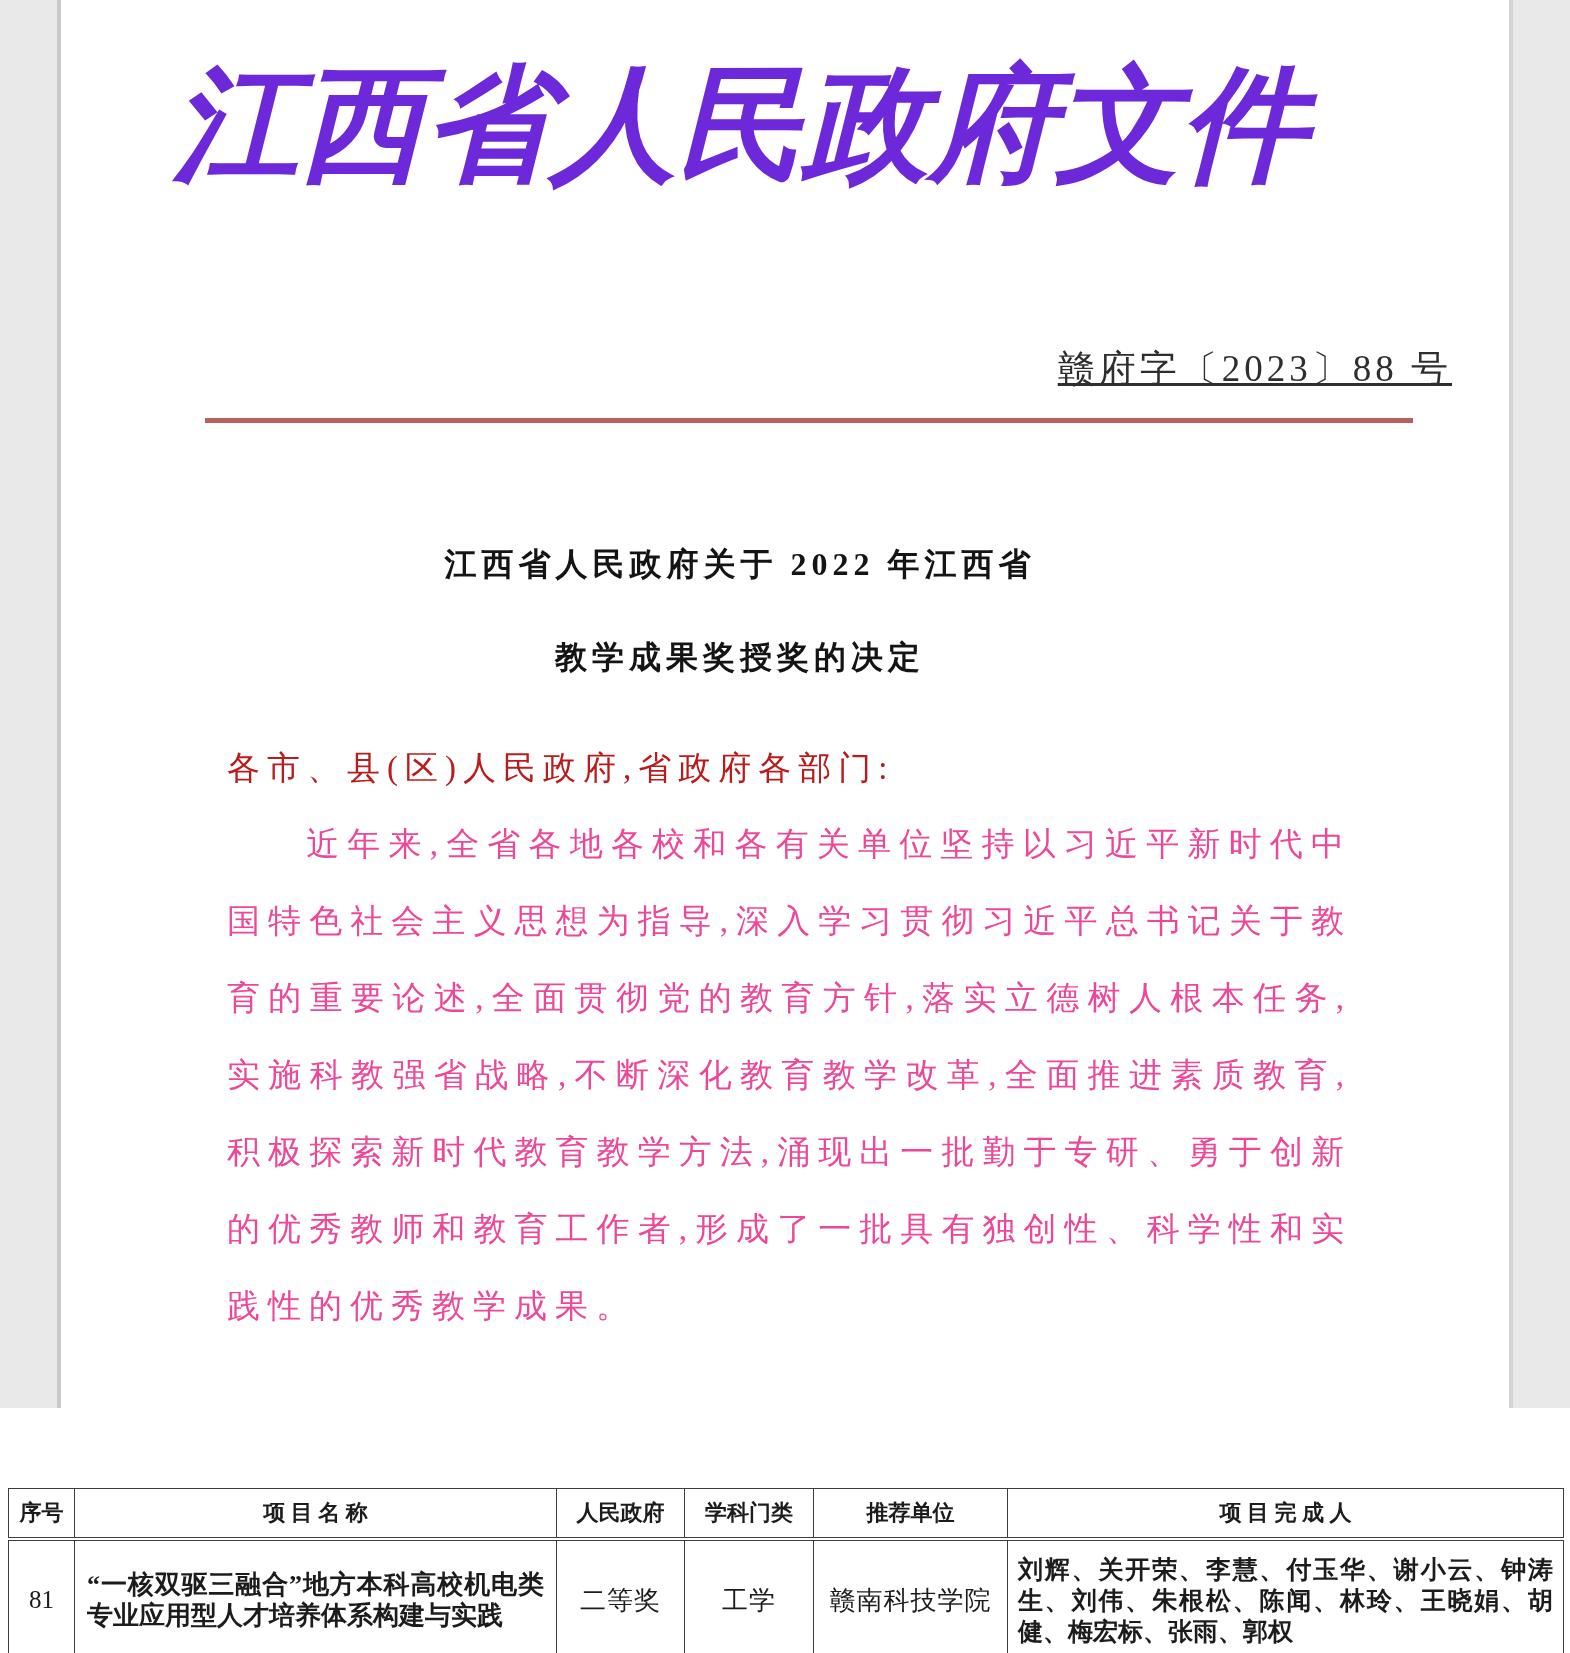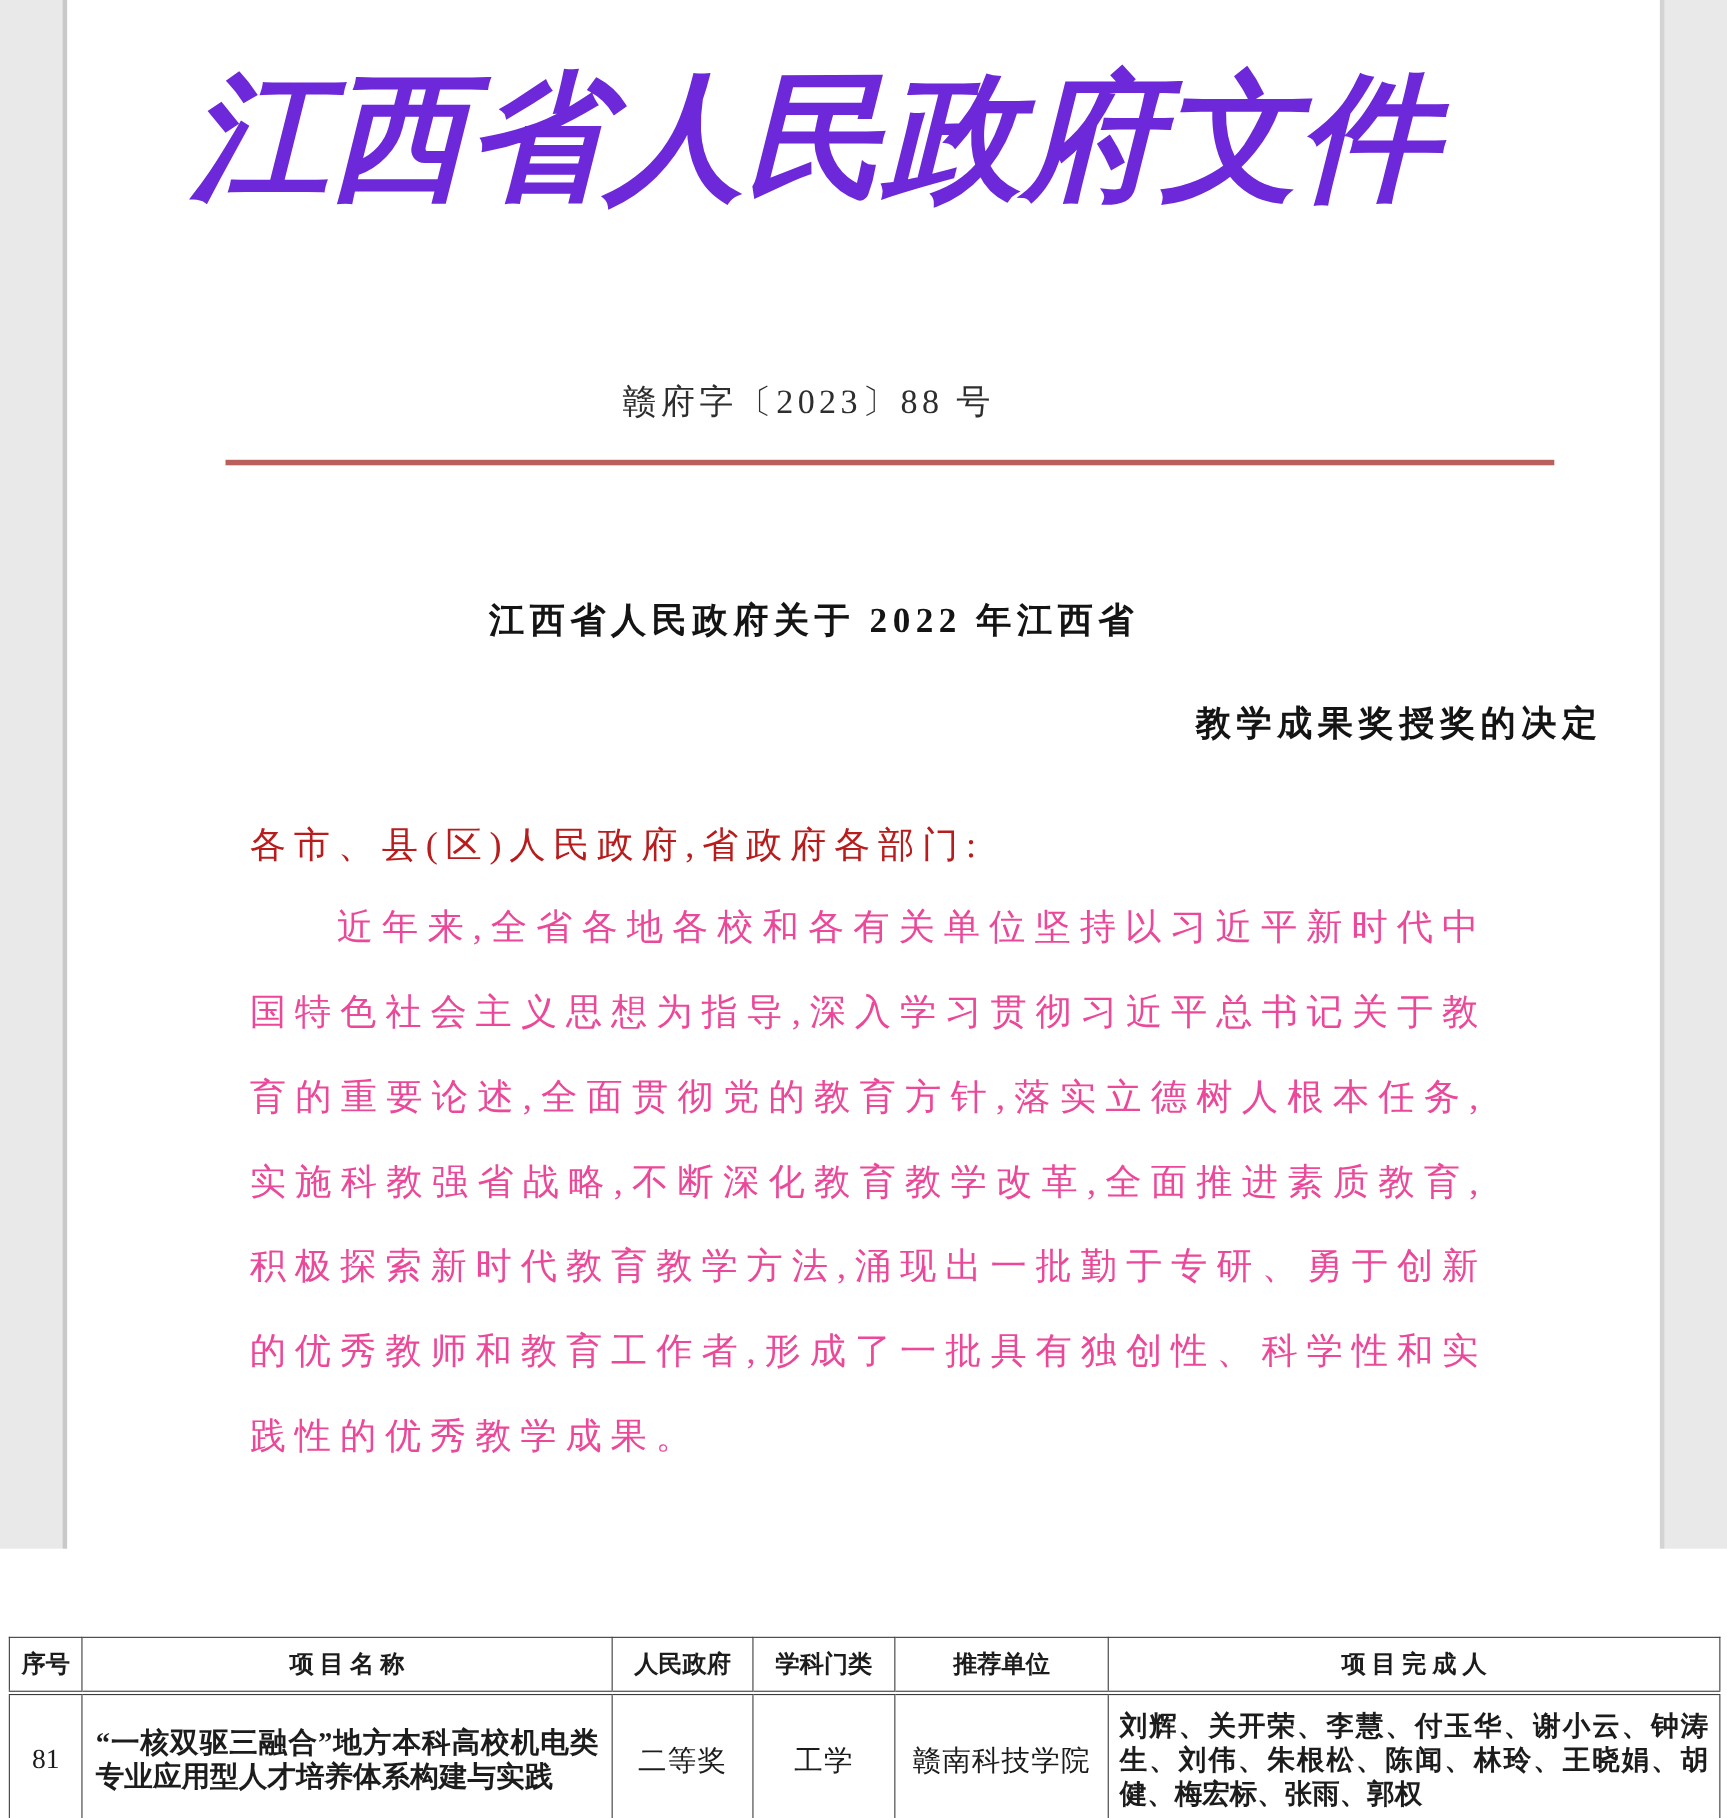--- a/index.html
+++ b/index.html
@@ -18,34 +18,34 @@
 
   .banner-title {
     position: absolute; top: 42px; left: 63px; width: 1434px;
     text-align: center; font-size: 126px; font-weight: bold;
     color: #6d28d9; letter-spacing: 0px; white-space: nowrap;
     transform: translateX(-40px);
     font-style: italic;
   }
   .doc-number {
     position: absolute; top: 344px; left: 63px; width: 1434px;
-    text-align: center; font-size: 31px; color: #2e2e2e;
-    letter-spacing: 4px; transform: translateX(-45px);
+    text-align: right; font-size: 37px; color: #2e2e2e;
+    letter-spacing: 4px; transform: translateX(-45px); text-decoration: underline;
   }
   .red-rule {
     position: absolute; top: 418px; left: 205px; width: 1208px; height: 5px;
     background: #b95f5c;
   }
   .main-title {
     position: absolute; left: 63px; width: 1434px; text-align: center;
     font-size: 32px; font-weight: bold; color: #141414; letter-spacing: 5px;
     transform: translateX(-40px); white-space: nowrap;
   }
   .main-title.l1 { top: 543px; }
-  .main-title.l2 { top: 636px; text-align: right; }
+  .main-title.l2 { top: 636px; }
 
   .salutation {
     position: absolute; left: 227px; top: 746px; width: 1125px;
     font-size: 33px; color: #b91c1c; letter-spacing: 7px; white-space: nowrap;
   }
   .body-par {
     position: absolute; left: 227px; top: 806px; width: 1125px;
     font-size: 33px; color: #ec4899; line-height: 77px;
     letter-spacing: 8px; text-align: justify; text-indent: 2.4em;
     margin: 0;

